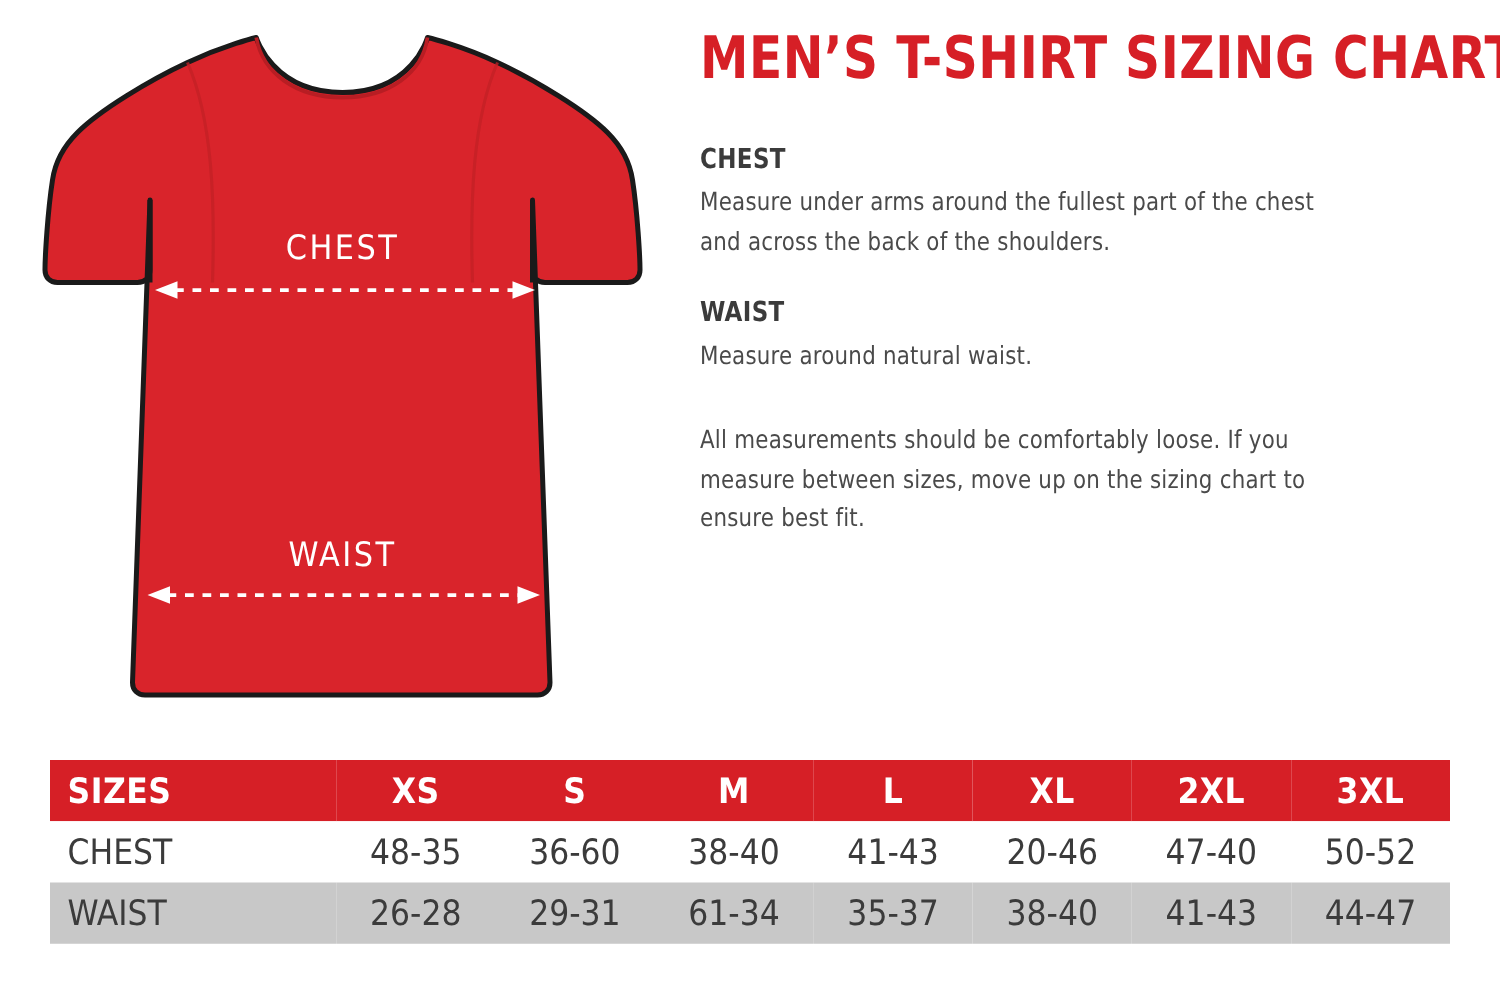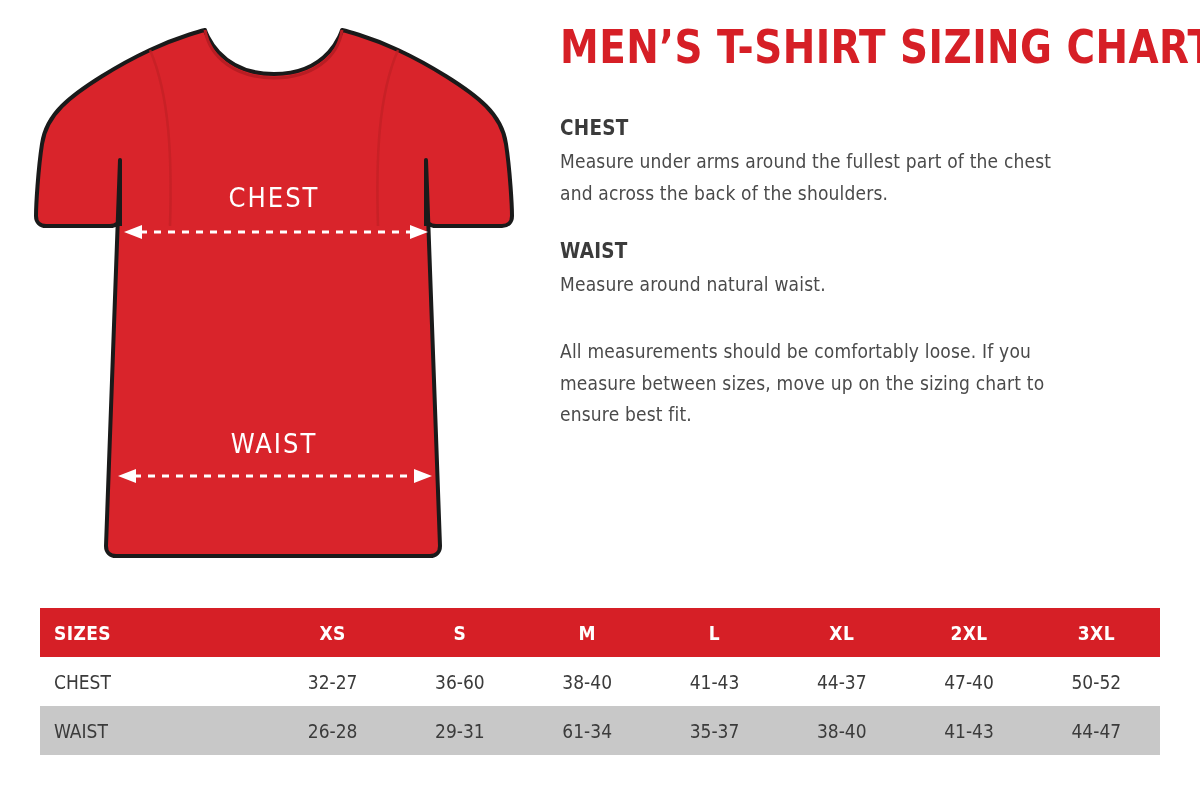--- a/index.html
+++ b/index.html
@@ -83,21 +83,21 @@
   }
   table.size-table {
     border-collapse: collapse;
     width: 1120px;
     table-layout: fixed;
   }
   table.size-table th,
   table.size-table td {
     font-family: "DejaVu Sans Condensed", "Liberation Sans Narrow", "Liberation Sans", sans-serif;
     text-align: center;
-    font-size: 19px;
+    font-size: 28px;
     height: 49px;
     padding: 0;
     vertical-align: middle;
   }
   table.size-table th:first-child,
   table.size-table td:first-child {
     text-align: left;
     padding-left: 14px;
     width: 215px;
   }
@@ -206,25 +206,25 @@
           <th>M</th>
           <th>L</th>
           <th>XL</th>
           <th>2XL</th>
           <th>3XL</th>
         </tr>
       </thead>
       <tbody>
         <tr class="row-chest">
           <td>CHEST</td>
-          <td>32-27</td>
+          <td>48-35</td>
           <td>36-60</td>
           <td>38-40</td>
           <td>41-43</td>
-          <td>44-37</td>
+          <td>20-46</td>
           <td>47-40</td>
           <td>50-52</td>
         </tr>
         <tr class="row-waist">
           <td>WAIST</td>
           <td>26-28</td>
           <td>29-31</td>
           <td>61-34</td>
           <td>35-37</td>
           <td>38-40</td>

